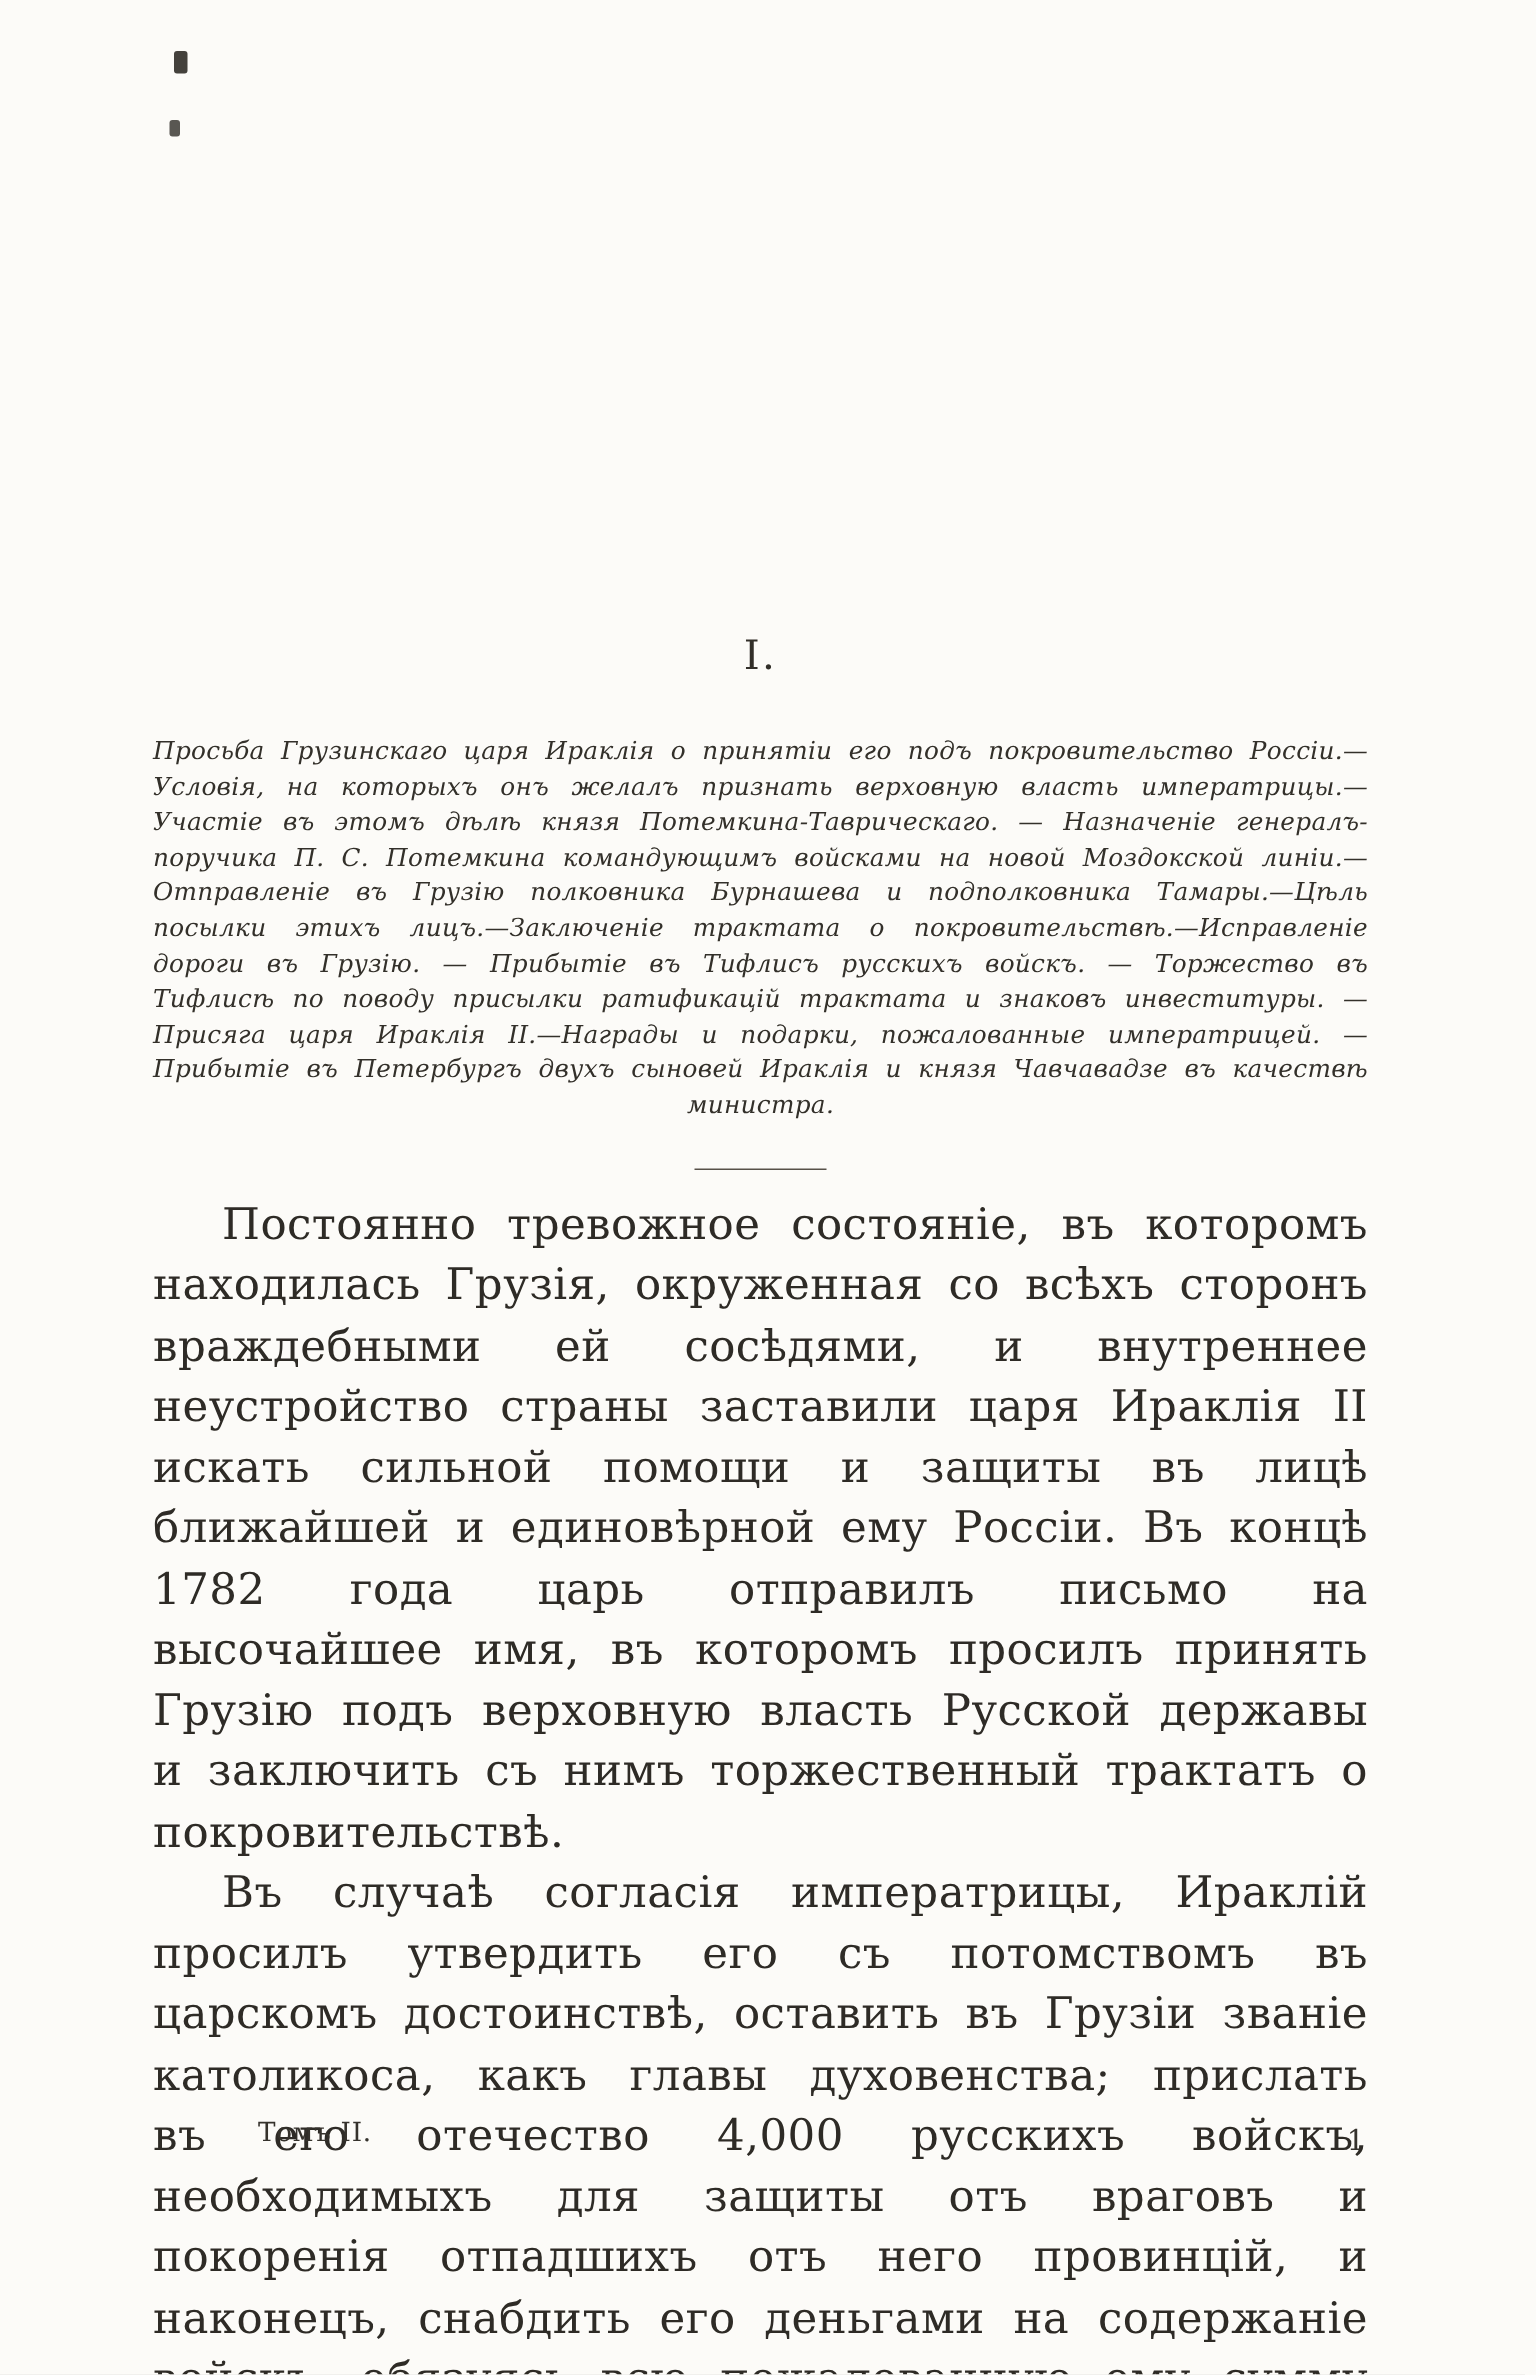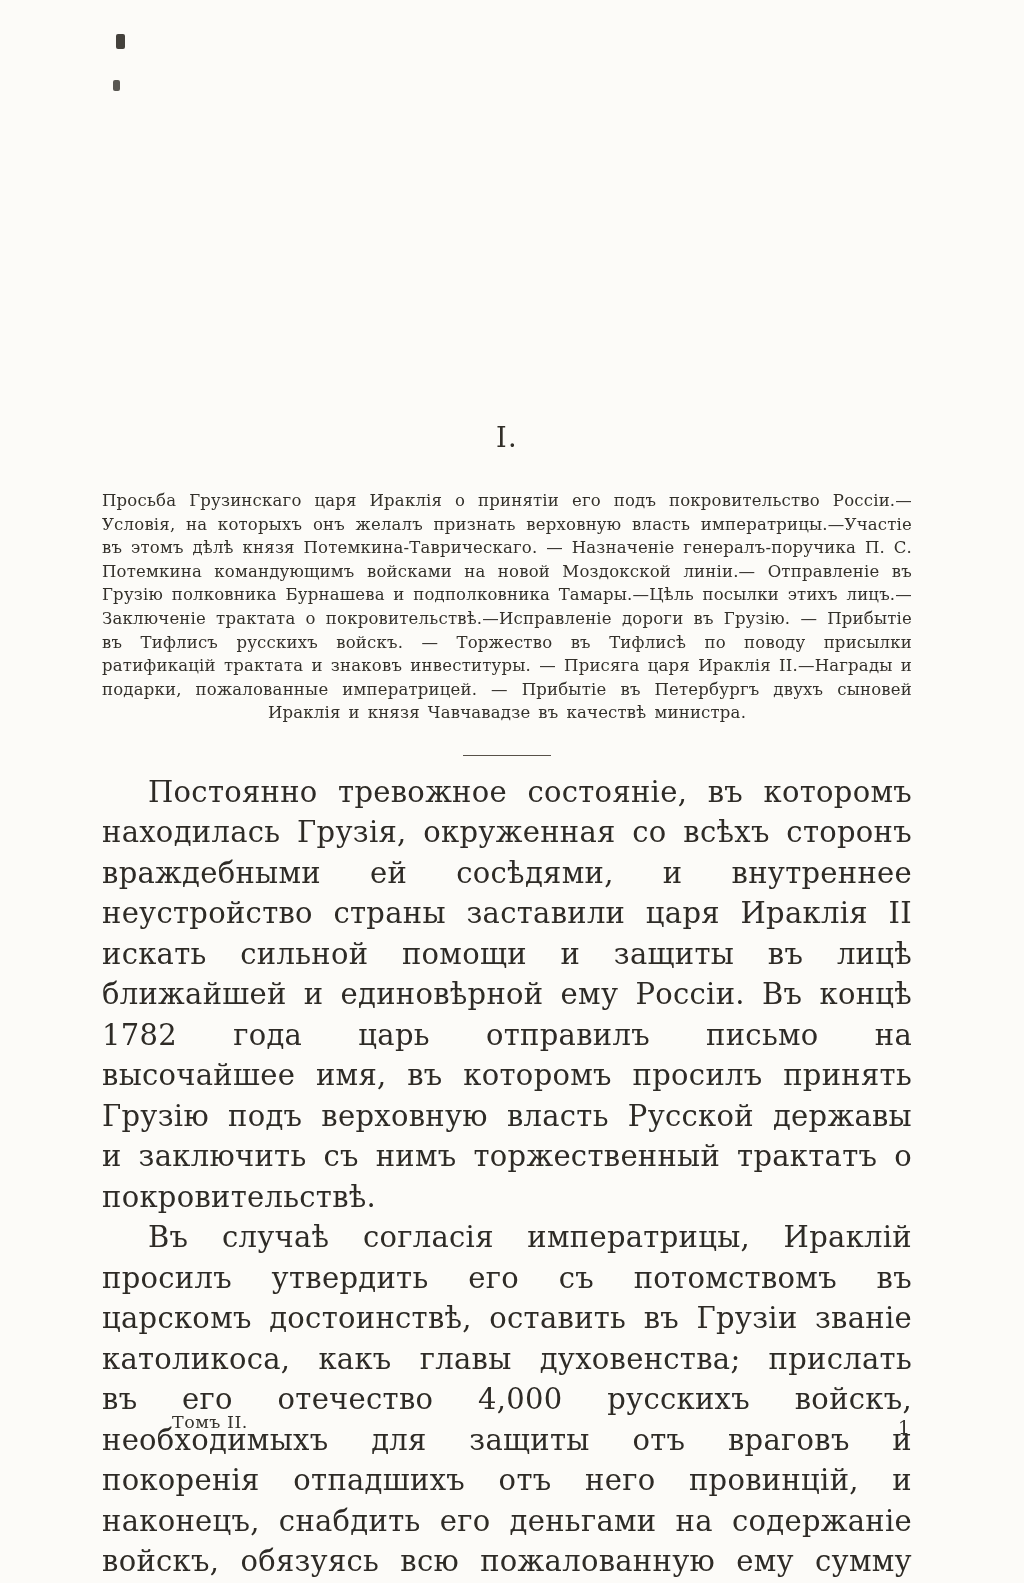--- a/index.html
+++ b/index.html
@@ -30,20 +30,21 @@
   }
   .summary {
     margin-top: 36px;
     font-size: 16.5px;
     line-height: 23.6px;
     text-align: justify;
     text-align-last: center;
     word-spacing: 2.5px;
     letter-spacing: 0.2px;
     color: #33302a;
+    font-style: italic;
   }
   .divider {
     width: 88px;
     border: none;
     border-top: 1.5px solid #575149;
     margin: 30px auto 0 auto;
   }
   .body-text {
     margin-top: 16px;
     font-size: 29px;

